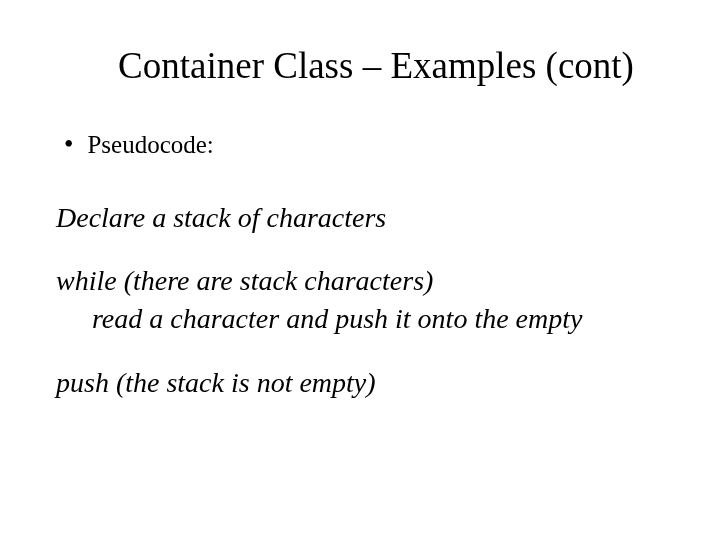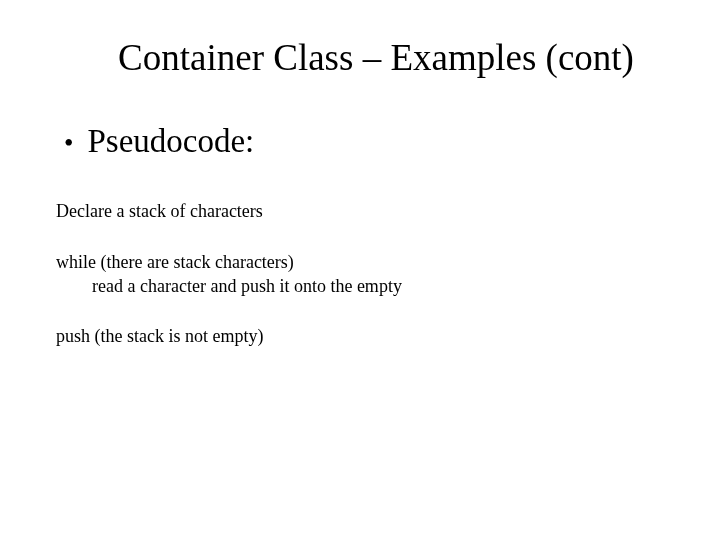--- a/index.html
+++ b/index.html
@@ -8,45 +8,47 @@
     width: 720px;
     height: 540px;
     background: #fff;
     font-family: "Times New Roman", Times, serif;
     color: #000;
     overflow: hidden;
   }
   .slide {
     box-sizing: border-box;
     padding: 36px 24px 0 56px;
+    margin-top: 8px;
   }
   .title {
     font-size: 37px;
     font-weight: 400;
     text-align: center;
     margin: 0 0 44px 0;
     white-space: nowrap;
   }
   .bullet-row {
     display: flex;
     align-items: baseline;
     margin: 0 0 40px 0;
   }
   .bullet-dot {
     font-size: 27px;
     line-height: 1;
     margin: 0 14px 0 8px;
   }
   .bullet-text {
-    font-size: 33px;
+    font-size: 25px;
     line-height: 1.1;
   }
   .pseudo {
-    font-size: 18px;
+    font-size: 28px;
     line-height: 1.35;
+    font-style: italic;
   }
   .pseudo .block {
     margin-bottom: 26px;
   }
   .indent {
     padding-left: 36px;
   }
 </style>
 </head>
 <body>

